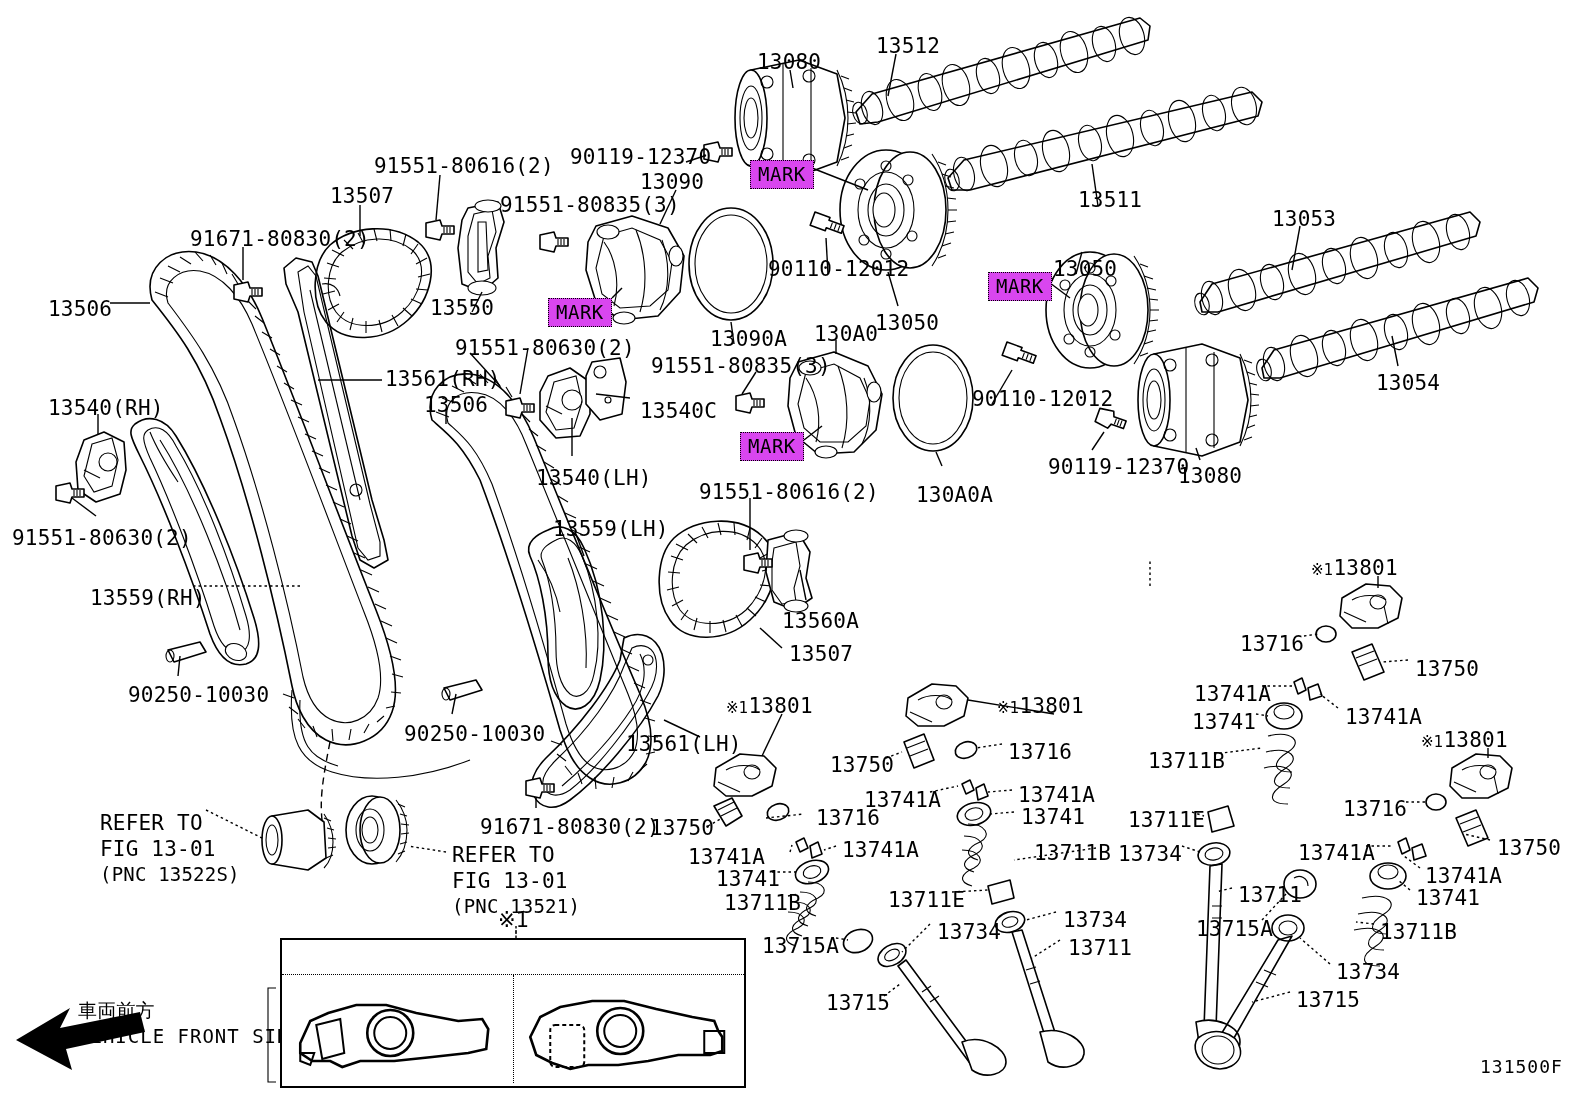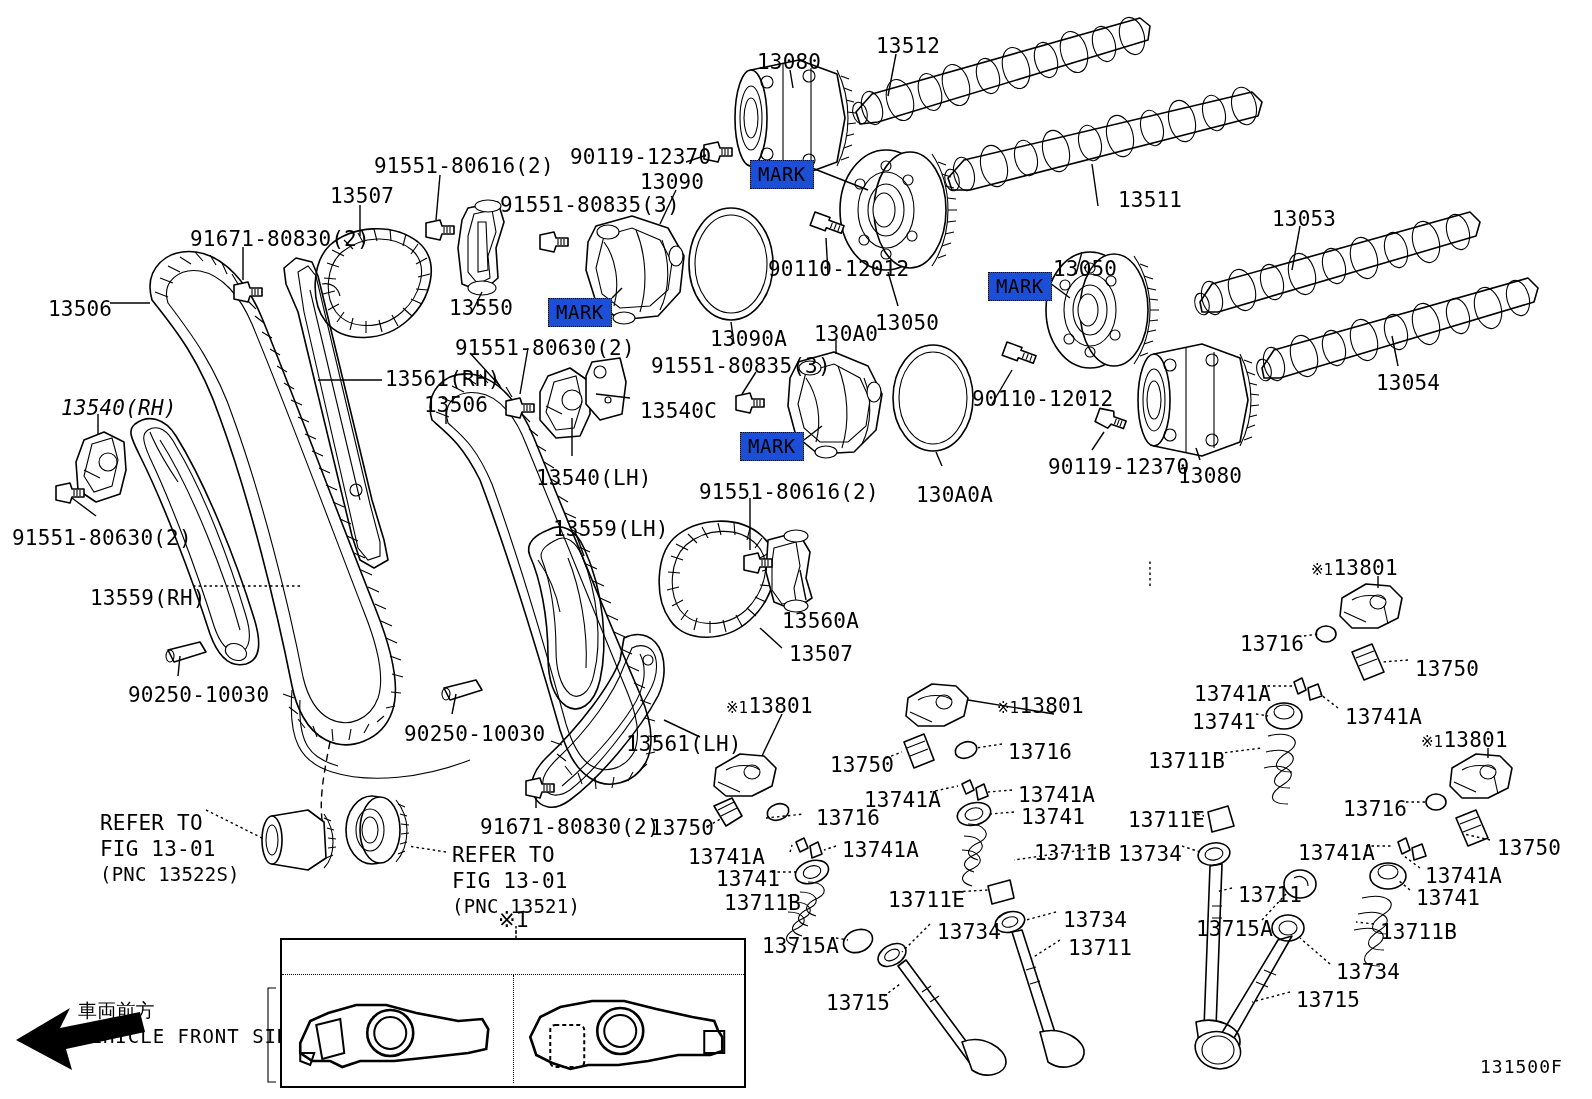--- a/index.html
+++ b/index.html
@@ -3,21 +3,21 @@
 <meta charset="utf-8">
 <title>Toyota Parts Diagram 131500F — Camshaft &amp; Valve</title>
 <style>
   html,body{margin:0;padding:0;background:#ffffff;}
   body{width:1592px;height:1099px;position:relative;overflow:hidden;
        font-family:"DejaVu Sans Mono","Liberation Mono",monospace;color:#000;}
   #stage{position:absolute;left:0;top:0;width:1592px;height:1099px;}
   svg#art{position:absolute;left:0;top:0;width:1592px;height:1099px;}
   .lbl{position:absolute;white-space:nowrap;font-family:"DejaVu Sans Mono","Liberation Mono",monospace;
        font-size:21px;letter-spacing:0.2px;color:#000;line-height:1.15;}
-  .mark{position:absolute;border:1px dotted #000;background:#1d4ed8;padding:2px 7px 3px 7px;
+  .mark{position:absolute;border:1px dotted #000;background:#d946ef;padding:2px 7px 3px 7px;
         font-size:19px;font-family:"DejaVu Sans Mono","Liberation Mono",monospace;letter-spacing:0.5px;}
   .jp{font-family:"DejaVu Sans","Liberation Sans",sans-serif;font-size:19px;}
   .figid{position:absolute;font-size:18px;letter-spacing:1px;}
   .inset{position:absolute;border:2px solid #000;background:#fff;}
   .inset-head{display:flex;height:34px;border-bottom:1px dotted #000;}
   .inset-head > div{flex:1;display:flex;align-items:center;justify-content:center;font-size:19px;}
   .inset-head > div:first-child{border-right:1px dotted #000;}
   .inset-body{display:flex;height:108px;}
   .inset-body > div{flex:1;position:relative;}
   .inset-body > div:first-child{border-right:1px dotted #000;}
@@ -764,44 +764,44 @@
         <path d="M276,988 L268,988 L268,1082 L276,1082"></path>
       </g>
 </svg>
 
 <div id="labels-layer">
       <div class="lbl" style="left: 48px; top: 297px;">13506</div>
       <div class="lbl" style="left: 190px; top: 227px;">91671-80830(2)</div>
       <div class="lbl" style="left: 330px; top: 184px;">13507</div>
       <div class="lbl" style="left: 374px; top: 154px;">91551-80616(2)</div>
       <div class="lbl" style="left: 500px; top: 193px;">91551-80835(3)</div>
-      <div class="lbl" style="left: 449px; top: 296px;">13550</div>
+      <div class="lbl" style="left: 430px; top: 296px;">13550</div>
       <div class="lbl" style="left: 640px; top: 170px;">13090</div>
       <div class="lbl" style="left: 570px; top: 145px;">90119-12370</div>
       <div class="lbl" style="left: 757px; top: 50px;">13080</div>
       <div class="lbl" style="left: 876px; top: 34px;">13512</div>
-      <div class="lbl" style="left: 1078px; top: 188px; margin-left: 40px;">13511</div>
+      <div class="lbl" style="left: 1078px; top: 188px;">13511</div>
       <div class="lbl" style="left: 1272px; top: 207px;">13053</div>
       <div class="lbl" style="left: 1376px; top: 371px;">13054</div>
       <div class="lbl" style="left: 768px; top: 257px;">90110-12012</div>
       <div class="lbl" style="left: 875px; top: 311px;">13050</div>
       <div class="lbl" style="left: 1053px; top: 257px;">13050</div>
       <div class="lbl" style="left: 710px; top: 327px;">13090A</div>
       <div class="lbl" style="left: 814px; top: 322px;">130A0</div>
       <div class="lbl" style="left: 651px; top: 354px;">91551-80835(3)</div>
       <div class="lbl" style="left: 455px; top: 336px;">91551-80630(2)</div>
       <div class="lbl" style="left: 640px; top: 399px;">13540C</div>
       <div class="lbl" style="left: 536px; top: 466px;">13540(LH)</div>
       <div class="lbl" style="left: 385px; top: 367px;">13561(RH)</div>
       <div class="lbl" style="left: 424px; top: 393px;">13506</div>
       <div class="lbl" style="left: 972px; top: 387px;">90110-12012</div>
       <div class="lbl" style="left: 916px; top: 471px; margin-top: 12px;">130A0A</div>
       <div class="lbl" style="left: 1048px; top: 455px;">90119-12370</div>
       <div class="lbl" style="left: 1178px; top: 464px;">13080</div>
-      <div class="lbl" style="left: 61px; top: 396px; font-style: italic;">13540(RH)</div>
+      <div class="lbl" style="left: 48px; top: 396px;">13540(RH)</div>
       <div class="lbl" style="left: 12px; top: 526px;">91551-80630(2)</div>
       <div class="lbl" style="left: 90px; top: 586px;">13559(RH)</div>
       <div class="lbl" style="left: 128px; top: 683px;">90250-10030</div>
       <div class="lbl" style="left: 404px; top: 722px;">90250-10030</div>
       <div class="lbl" style="left: 553px; top: 517px;">13559(LH)</div>
       <div class="lbl" style="left: 699px; top: 480px;">91551-80616(2)</div>
       <div class="lbl" style="left: 782px; top: 609px;">13560A</div>
       <div class="lbl" style="left: 789px; top: 642px;">13507</div>
       <div class="lbl" style="left: 626px; top: 732px;">13561(LH)</div>
       <div class="lbl" style="left: 480px; top: 815px;">91671-80830(2)</div>

